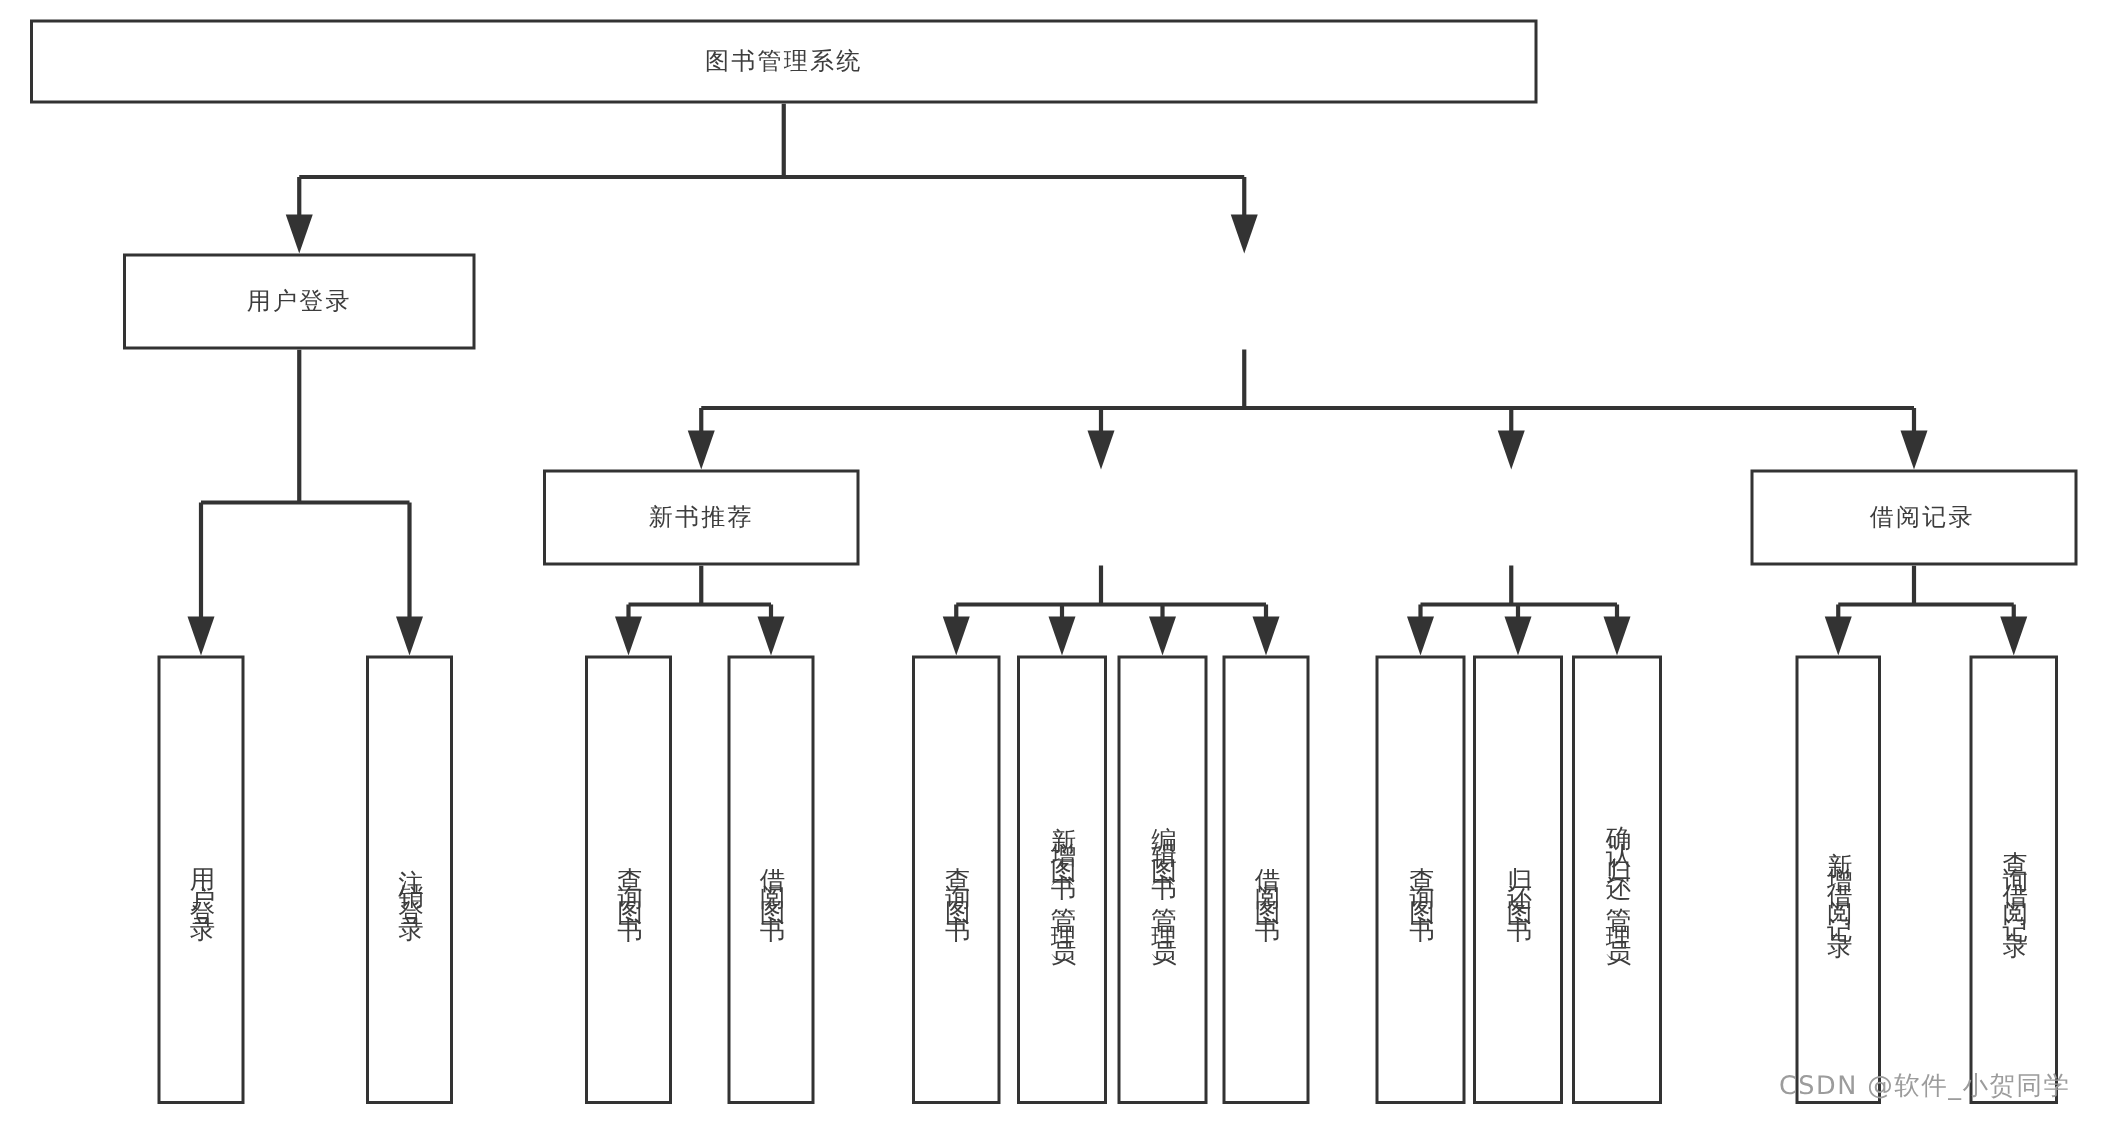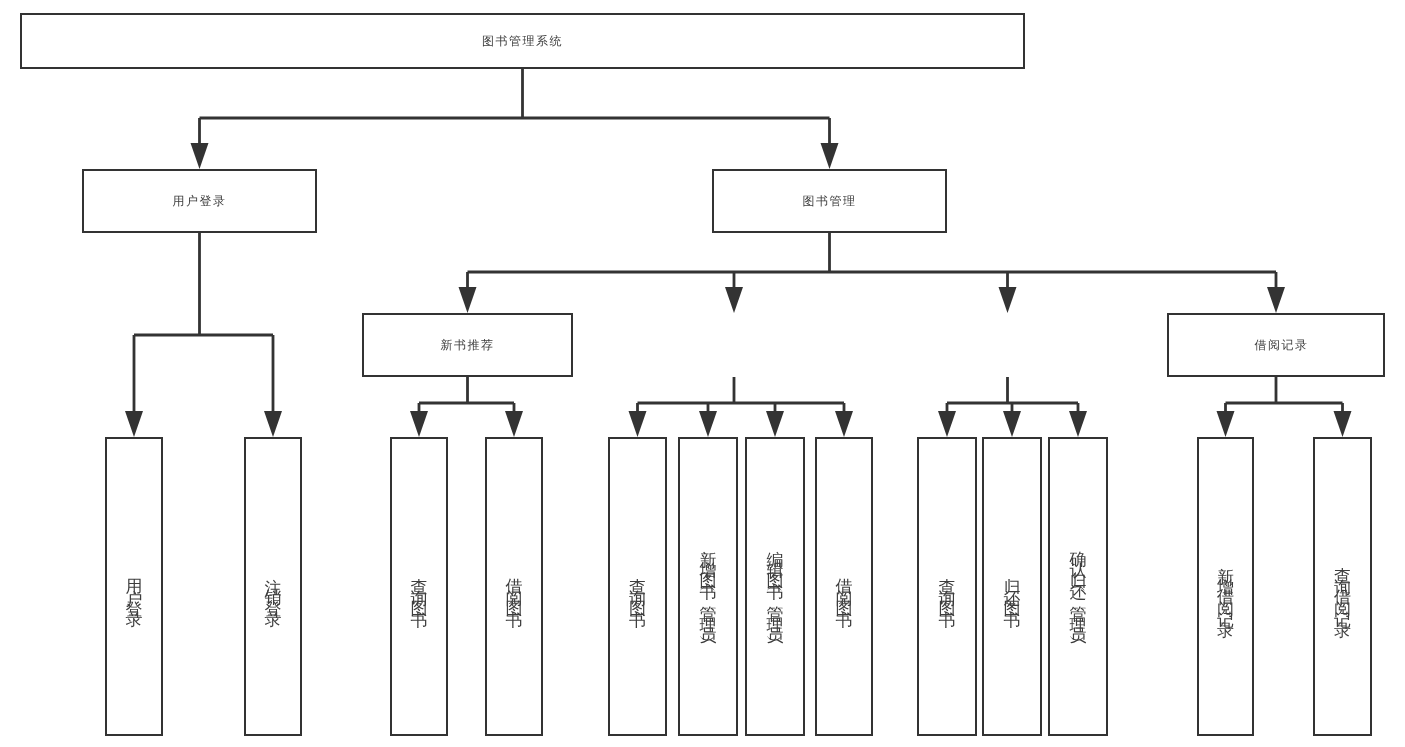--- a/index.html
+++ b/index.html
@@ -27,21 +27,21 @@
     box-sizing: border-box;
     background: #ffffff;
     border: 2.6px solid #333333;
     color: #3d3d3d;
     display: flex;
     align-items: center;
     justify-content: center;
     z-index: 2;
   }
   .hbox {
-    font-size: 12px;
+    font-size: 16px;
     letter-spacing: 1.5px;
     white-space: nowrap;
   }
   .root  { left: 20px;  top: 13px;  width: 1005px; height: 56px; border-width: 2.4px; }
   .l2-1  { left: 82px;  top: 169px; width: 235px;  height: 64px; }
   .l2-2  { left: 712px; top: 169px; width: 235px;  height: 64px; }
   .l3-1  { left: 362px;  top: 313px; width: 211px; height: 64px; }
   .l3-2  { left: 628px;  top: 313px; width: 212px; height: 64px; }
   .l3-3  { left: 902px;  top: 313px; width: 211px; height: 64px; }
   .l3-4  { left: 1167px; top: 313px; width: 218px; height: 64px; padding-left: 11px; }
@@ -125,33 +125,33 @@
     <polygon class="arrow" points="1069,411 1087,411 1078,437"></polygon>
 
     <path class="cline" d="M1276 377 L1276 403 M1225.5 403 L1342.5 403 M1225.5 403 L1225.5 414 M1342.5 403 L1342.5 414"></path>
     <polygon class="arrow" points="1216.5,411 1234.5,411 1225.5,437"></polygon>
     <polygon class="arrow" points="1333.5,411 1351.5,411 1342.5,437"></polygon>
   </svg>
 
   <div class="box hbox root">图书管理系统</div>
 
   <div class="box hbox l2-1">用户登录</div>
-  <div class="box hbox l2-2">图书管理</div>
 
   <div class="box hbox l3-1">新书推荐</div>
   <div class="box hbox l3-4">借阅记录</div>
 
   <div class="box leaf leaf-1">用户登录</div>
   <div class="box leaf leaf-2">注销登录</div>
   <div class="box leaf leaf-3">查询图书</div>
   <div class="box leaf leaf-4">借阅图书</div>
   <div class="box leaf leaf-5">查询图书</div>
   <div class="box leaf leaf-6">新增图书（管理员）</div>
   <div class="box leaf leaf-7">编辑图书（管理员）</div>
   <div class="box leaf leaf-8">借阅图书</div>
   <div class="box leaf leaf-9">查询图书</div>
   <div class="box leaf leaf-10">归还图书</div>
   <div class="box leaf leaf-11">确认归还（管理员）</div>
   <div class="box leaf leaf-12">新增借阅记录</div>
   <div class="box leaf leaf-13">查询借阅记录</div>
 
+  <div class="watermark">CSDN @软件_小贺同学</div>
 
 </div>
 
 </body></html>

